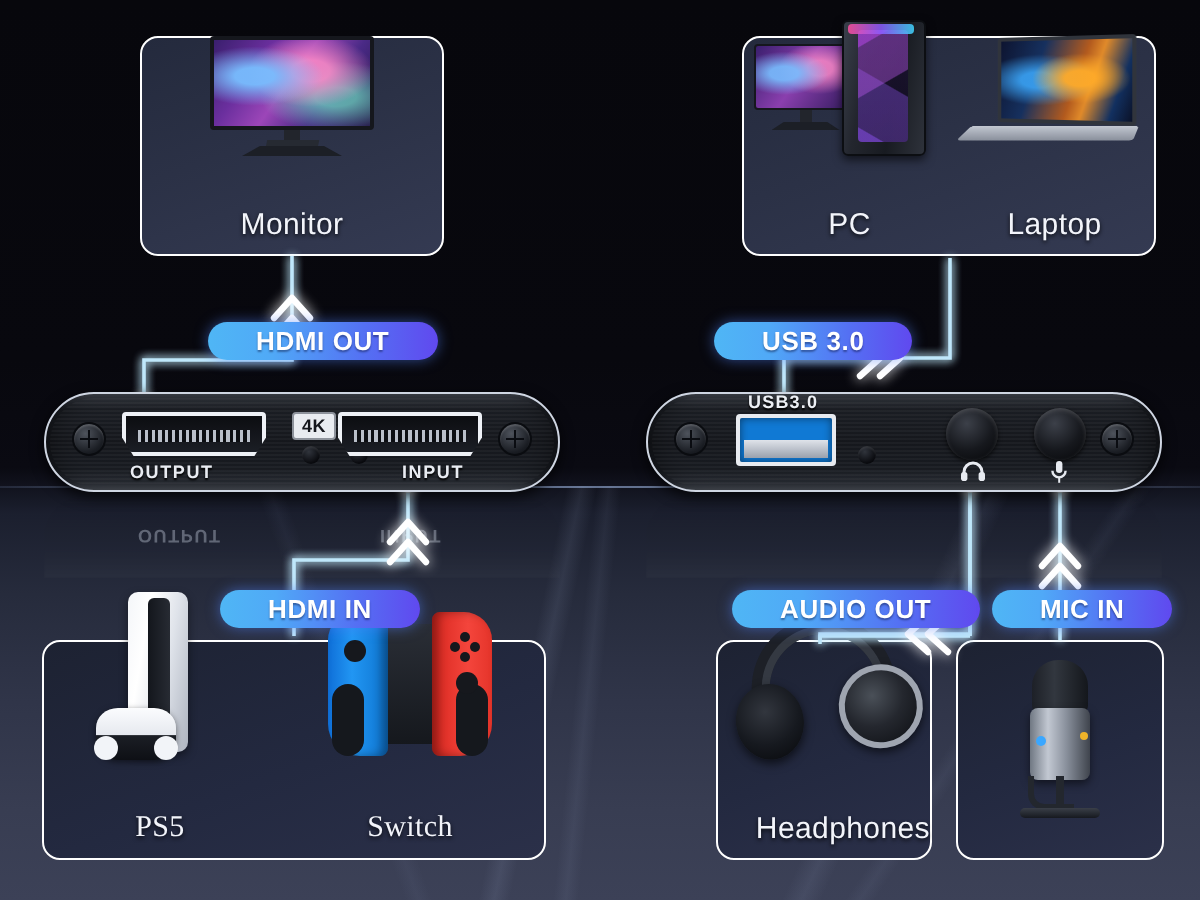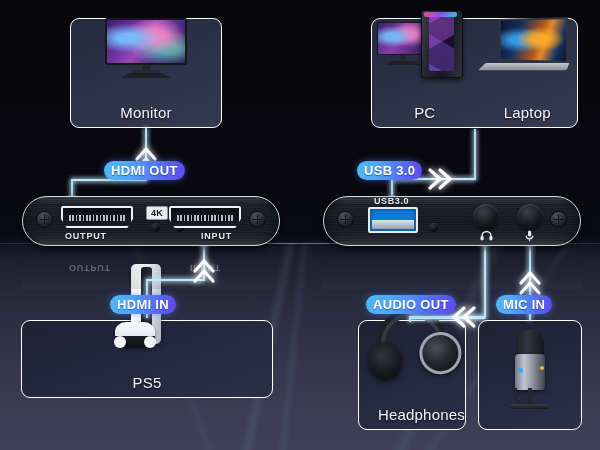--- a/index.html
+++ b/index.html
@@ -63,21 +63,21 @@
   .caption{
     color:#f2f4fa;font-size:15px;letter-spacing:.2px;
     text-shadow:0 1px 2px rgba(0,0,0,.8);
     white-space:nowrap;padding-bottom:2px;
   }
 
   
   .pill{
     position:absolute;
     height:19px;line-height:19px;
-    padding:0 7px;
+    padding:0 24px;
     border-radius:10px;
     color:#ffffff;font-size:13px;font-weight:bold;letter-spacing:.3px;
     white-space:nowrap;
     background:linear-gradient(to right,#4fb6f5 0%,#50a9f7 28%,#5470f3 68%,#6049ef 100%);
     box-shadow:0 0 7px rgba(80,130,250,.55);
     text-shadow:0 1px 1px rgba(10,20,60,.45);
     z-index:6;
     box-sizing:border-box;
   }
 
@@ -545,31 +545,51 @@
     <div class="jack" style="left:193px;"></div>
     <div class="jacksym" style="left:201px;">
       <svg width="9" height="12" viewBox="0 0 9 12">
         <rect x="3" y="0.5" width="3.2" height="6" rx="1.6" fill="#e7eaf0"></rect>
         <path d="M1.2 5.4 a3.3 3.3 0 0 0 6.6 0" fill="none" stroke="#e7eaf0" stroke-width="1.2"></path>
         <rect x="4.1" y="8.4" width="1" height="3" fill="#e7eaf0"></rect>
       </svg>
     </div>
   </div>
 
-  <div class="devbox dark" style="left:21px;top:320px;width:252px;height:78px;">
+  <div class="devbox dark" style="left:21px;top:320px;width:252px;height:110px;font-family:Liberation Serif, serif;">
     <div class="items">
       <div class="item">
         <div class="art">
           <div class="ps5">
               <div class="body"></div>
               <div class="core"></div>
               <div class="dualsense"></div>
             </div>
         </div>
         <div class="caption">PS5</div>
+      </div>
+      <div class="item">
+        <div class="art">
+          <div class="switch">
+            <div class="mid"></div>
+            <div class="joyL"></div>
+              <div class="joyR"></div>
+            <div class="grip gripL"></div>
+              <div class="grip gripR"></div>
+            <div class="stickL"></div>
+              <div class="stickR"></div>
+            <div class="btns">
+                <i></i>
+                <i></i>
+                <i></i>
+                <i></i>
+              </div>
+          </div>
+        </div>
+        <div class="caption">Switch</div>
       </div>
     </div>
   </div>
 
   <div class="devbox dark" style="left:358px;top:320px;width:108px;height:110px;">
     <div class="items">
       <div class="item" style="width:100%;align-items:flex-end;">
         <div class="art">
           <div class="hphones">
             <div class="band"></div>

